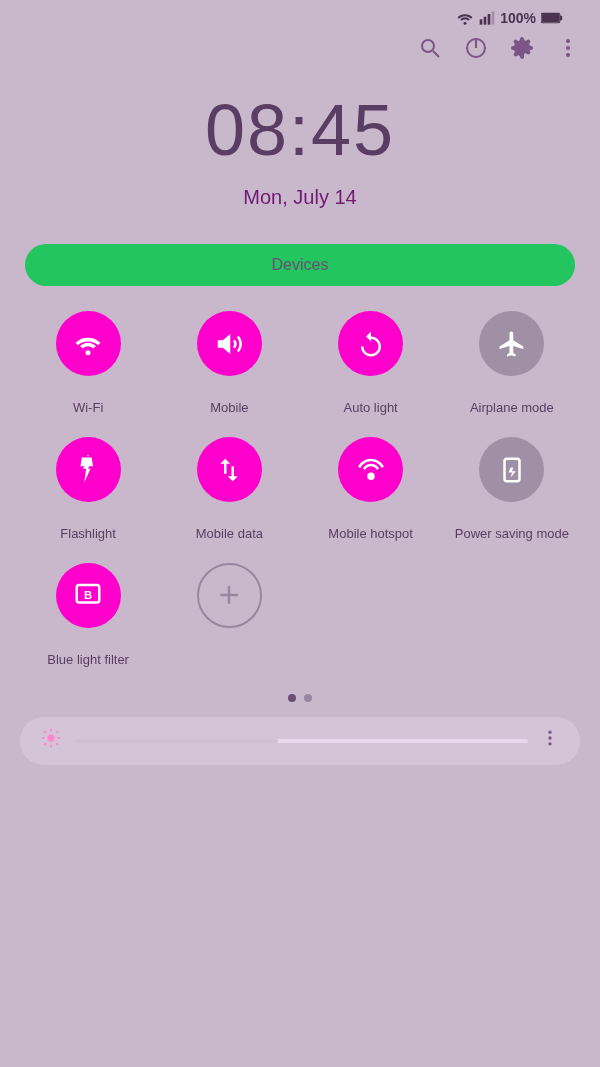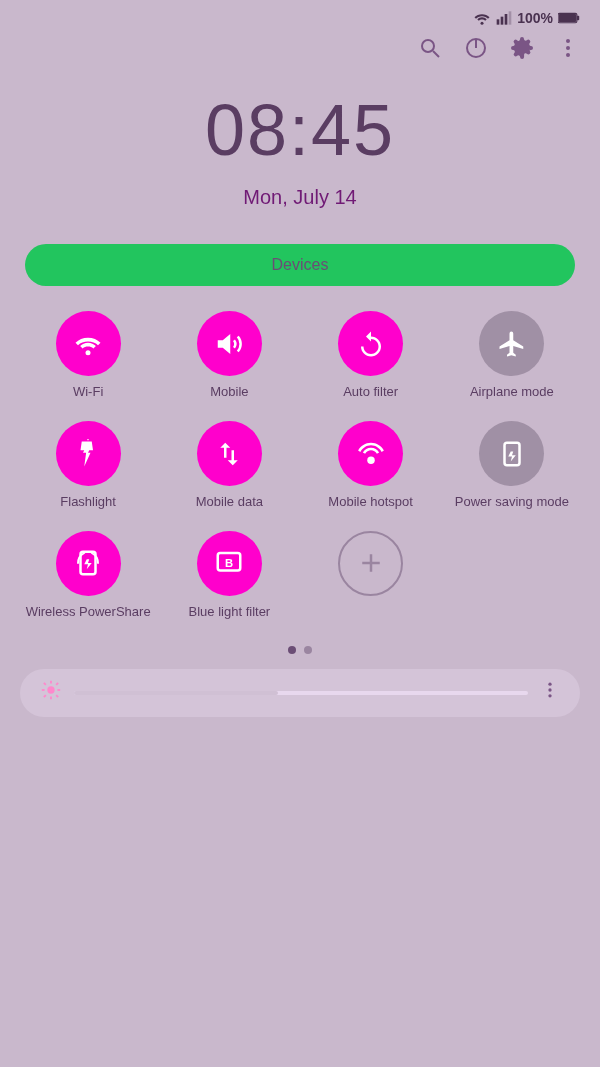--- a/index.html
+++ b/index.html
@@ -10,21 +10,21 @@
       font-family: 'Segoe UI', sans-serif;
       overflow: hidden;
       position: relative;
     }
 
     
     .status-bar {
       display: flex;
       justify-content: flex-end;
       align-items: center;
-      padding: 10px 20px 5px;
+      padding: 10px 37px 5px;
       gap: 6px;
     }
     .status-icons {
       display: flex;
       align-items: center;
       gap: 5px;
     }
     .status-text {
       color: #4a3250;
       font-size: 14px;
@@ -87,21 +87,21 @@
       padding: 10px 20px;
       display: grid;
       grid-template-columns: repeat(4, 1fr);
       gap: 10px 5px;
       row-gap: 20px;
     }
     .qs-item {
       display: flex;
       flex-direction: column;
       align-items: center;
-      gap: 8px;
+      gap: 24px;
       cursor: pointer;
     }
     .qs-icon {
       width: 65px;
       height: 65px;
       border-radius: 50%;
       display: flex;
       align-items: center;
       justify-content: center;
       font-size: 26px;
@@ -262,21 +262,21 @@
     <span class="qs-label">Mobile</span>
   </div>
 
 
   <div class="qs-item">
     <div class="qs-icon active">
       <svg class="icon-svg" viewBox="0 0 24 24" fill="none">
         <path d="M12 4V2L8 6l4 4V8c3.31 0 6 2.69 6 6s-2.69 6-6 6-6-2.69-6-6H4c0 4.42 3.58 8 8 8s8-3.58 8-8-3.58-8-8-8z" fill="white"></path>
       </svg>
     </div>
-    <span class="qs-label">Auto filter</span>
+    <span class="qs-label">Auto light</span>
   </div>
 
   <div class="qs-item">
     <div class="qs-icon inactive">
       <svg class="icon-svg" viewBox="0 0 24 24" fill="white">
         <path d="M21 16v-2l-8-5V3.5A1.5 1.5 0 0 0 11.5 2 1.5 1.5 0 0 0 10 3.5V9l-8 5v2l8-2.5V19l-2 1.5V22l3.5-1 3.5 1v-1.5L13 19v-5.5l8 2.5z"></path>
       </svg>
     </div>
     <span class="qs-label">Airplane mode</span>
   </div>
@@ -317,32 +317,20 @@
     <div class="qs-icon inactive">
       <svg class="icon-svg" viewBox="0 0 24 24" fill="white">
         <rect x="6" y="3" width="12" height="18" rx="2" stroke="white" stroke-width="2" fill="none"></rect>
         <path d="M10 3h4v1h-4z" fill="white"></path>
         <path d="M11 10l-2 4h3l-1 4 4-5h-3l1-3h-2z" fill="white"></path>
       </svg>
     </div>
     <span class="qs-label">Power saving mode</span>
   </div>
 
-  <div class="qs-item">
-    <div class="qs-icon active">
-      <svg class="icon-svg" viewBox="0 0 24 24" fill="white">
-        <rect x="6" y="3" width="12" height="18" rx="2" stroke="white" stroke-width="2" fill="none"></rect>
-        <path d="M10 3h4v1h-4z" fill="white"></path>
-        <path d="M11 9l-2 4h3l-1 4 4-5h-3l1-3h-2z" fill="white"></path>
-        <path d="M4 12c0-3.5 2-6.5 5-8" stroke="white" stroke-width="1.5" fill="none" stroke-linecap="round"></path>
-        <path d="M20 12c0-3.5-2-6.5-5-8" stroke="white" stroke-width="1.5" fill="none" stroke-linecap="round"></path>
-      </svg>
-    </div>
-    <span class="qs-label">Wireless PowerShare</span>
-  </div>
 
   <div class="qs-item">
     <div class="qs-icon active">
       <svg class="icon-svg" viewBox="0 0 24 24" fill="white">
         <rect x="3" y="4" width="18" height="14" rx="2" stroke="white" stroke-width="2" fill="none"></rect>
         <text x="12" y="15" text-anchor="middle" font-size="9" fill="white" font-weight="bold">B</text>
       </svg>
     </div>
     <span class="qs-label">Blue light filter</span>
   </div>

